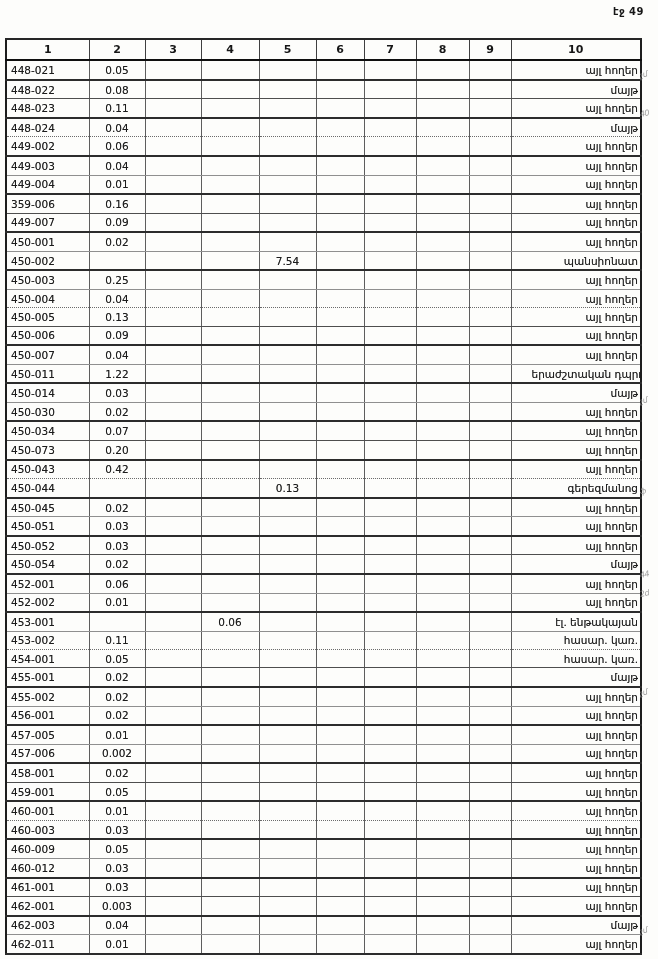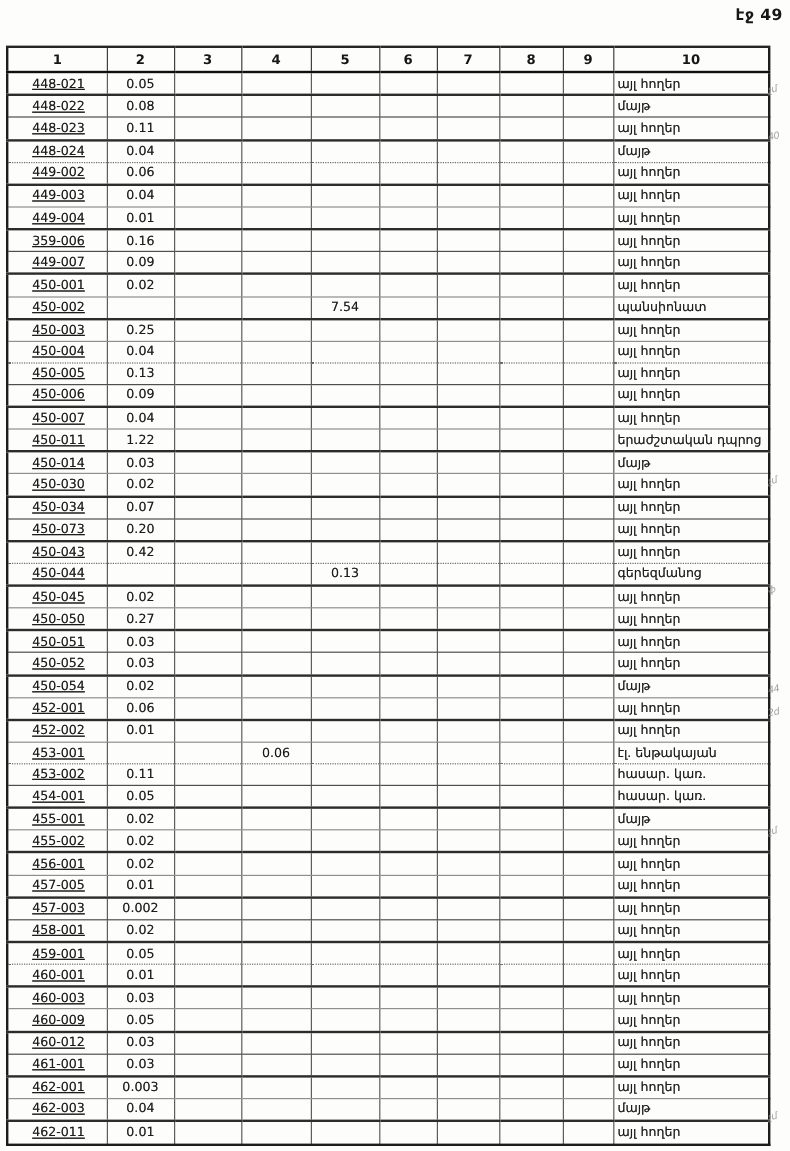--- a/index.html
+++ b/index.html
@@ -6,21 +6,21 @@
   body{
     width:658px;height:959px;
     background:#fdfdfb;
     font-family:"DejaVu Sans","Liberation Sans",sans-serif;
     position:relative;
     color:#1e1e1e;
     overflow:hidden;
   }
   .page-label{
     position:absolute;top:6px;left:587px;
-    font-size:13px;font-weight:bold;color:#171717;
+    font-size:10px;font-weight:bold;color:#171717;
     letter-spacing:.4px;
     padding-left:26px;
   }
   table.scan{
     position:absolute;left:5px;top:38px;
     width:635px;height:917px;
     border-collapse:collapse;table-layout:fixed;
     border:2px solid #1d1d1d;
   }
   table.scan th{
@@ -35,23 +35,23 @@
     border-right:1px solid #5d5d5d;
     border-bottom:1px solid #8f8f8f;
     font-size:10.5px;color:#1c1c1c;
     padding:0 2px;white-space:nowrap;overflow:hidden;
     text-shadow:0 0 .4px rgba(20,20,20,.55);
   }
   
   table.scan tbody tr:nth-child(2n+1) td{border-bottom:2px solid #2c2c2c;}
   table.scan tbody tr:nth-child(6n+2) td{border-bottom:1.5px solid #4e4e4e;}
   table.scan tbody tr:nth-child(9n+4) td{border-bottom:1px dotted #6b6b6b;}
-  table.scan td.col-code{text-align:center;padding-left:4px;text-decoration:underline;}
+  table.scan td.col-code{text-align:left;padding-left:4px;}
   table.scan td.col-num{text-align:center;}
-  table.scan td.col-use{text-align:left;padding-left:3px;}
+  table.scan td.col-use{text-align:right;padding-left:20px;}
   .margin-marks span{
     position:absolute;left:640px;
     font-size:8px;color:#8f8f8f;font-style:italic;
     transform:rotate(-12deg);opacity:.85;
     letter-spacing:-.5px;
   }
 </style>
 </head>
 <body>
 
@@ -367,32 +367,20 @@
         <td class="col-num"></td>
         <td class="col-num"></td>
         <td class="col-num"></td>
         <td class="col-num"></td>
         <td class="col-num"></td>
         <td class="col-num"></td>
         <td class="col-num"></td>
         <td class="col-use">այլ հողեր</td>
       </tr>
       <tr>
-        <td class="col-code">450-050</td>
-        <td class="col-num">0.27</td>
-        <td class="col-num"></td>
-        <td class="col-num"></td>
-        <td class="col-num"></td>
-        <td class="col-num"></td>
-        <td class="col-num"></td>
-        <td class="col-num"></td>
-        <td class="col-num"></td>
-        <td class="col-use">այլ հողեր</td>
-      </tr>
-      <tr>
         <td class="col-code">450-051</td>
         <td class="col-num">0.03</td>
         <td class="col-num"></td>
         <td class="col-num"></td>
         <td class="col-num"></td>
         <td class="col-num"></td>
         <td class="col-num"></td>
         <td class="col-num"></td>
         <td class="col-num"></td>
         <td class="col-use">այլ հողեր</td>
@@ -523,21 +511,21 @@
         <td class="col-num"></td>
         <td class="col-num"></td>
         <td class="col-num"></td>
         <td class="col-num"></td>
         <td class="col-num"></td>
         <td class="col-num"></td>
         <td class="col-num"></td>
         <td class="col-use">այլ հողեր</td>
       </tr>
       <tr>
-        <td class="col-code">457-003</td>
+        <td class="col-code">457-006</td>
         <td class="col-num">0.002</td>
         <td class="col-num"></td>
         <td class="col-num"></td>
         <td class="col-num"></td>
         <td class="col-num"></td>
         <td class="col-num"></td>
         <td class="col-num"></td>
         <td class="col-num"></td>
         <td class="col-use">այլ հողեր</td>
       </tr>

